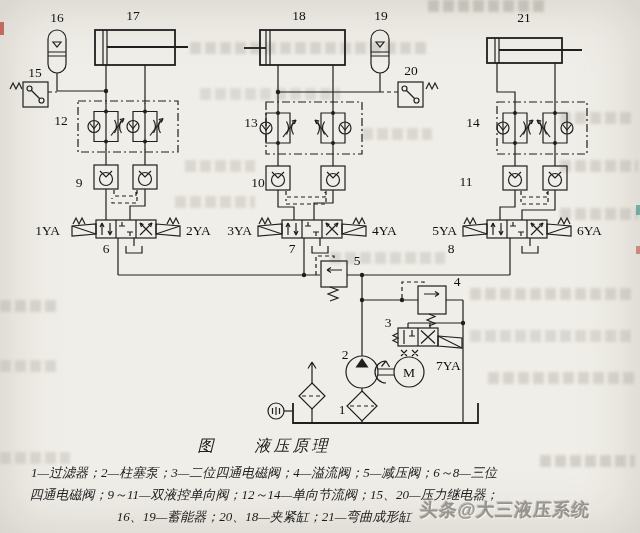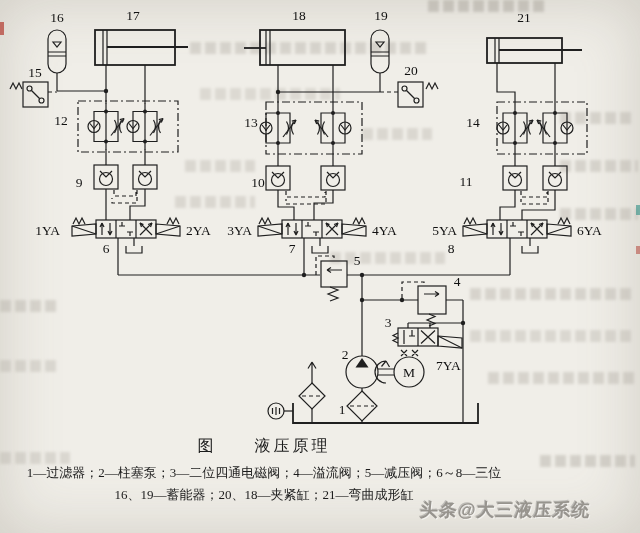--- a/index.html
+++ b/index.html
@@ -17,21 +17,21 @@
   }
   .edge-mark{position:absolute;pointer-events:none;}
   svg{position:absolute;left:0;top:0;}
   .ln{stroke:#1f1f1f;stroke-width:1.2;fill:none;}
   .thick{stroke-width:1.8;}
   .dash{stroke-dasharray:4 3;}
   .dashdot{stroke-dasharray:8 3 2 3;}
   .dot{fill:#1f1f1f;stroke:none;}
   .lbl{font-family:"Liberation Serif",serif;font-size:13.5px;fill:#111;}
   .caption{
-    position:absolute;left:0;top:436px;width:528px;text-align:center;color:#1b1b1b;
+    position:absolute;left:0;top:436px;width:528px;text-align:center;color:#1b1b1b;font-style:italic;
   }
   .cap-title{font-size:16px;letter-spacing:3px;margin-bottom:5px;}
   .cap-line{font-size:13px;line-height:22px;text-align:center;}
   .watermark{
     position:absolute;left:420px;top:498px;width:220px;
     font-size:18px;font-weight:bold;color:#8f8c86;opacity:.9;
     transform:skewX(-5deg);letter-spacing:1px;white-space:nowrap;
     text-shadow:1px 1px 0 rgba(255,255,255,.6), -1px -1px 0 rgba(90,90,90,.35);
     font-family:"Liberation Sans",sans-serif;
   }
@@ -300,17 +300,18 @@
     <text class="lbl" text-anchor="end" x="252" y="235">3YA</text>
     <text class="lbl" text-anchor="start" x="372" y="235">4YA</text>
     <text class="lbl" text-anchor="end" x="457" y="235">5YA</text>
     <text class="lbl" text-anchor="start" x="577" y="235">6YA</text>
     <text class="lbl" text-anchor="start" x="436" y="370">7YA</text>
   </svg>
 
   <div class="caption">
     <div class="cap-title">图　　液压原理</div>
     <div class="cap-line">1—过滤器；2—柱塞泵；3—二位四通电磁阀；4—溢流阀；5—减压阀；6～8—三位</div>
+    <div class="cap-line">四通电磁阀；9～11—双液控单向阀；12～14—单向节流阀；15、20—压力继电器；</div>
     <div class="cap-line">16、19—蓄能器；20、18—夹紧缸；21—弯曲成形缸</div>
   </div>
 
   <div class="watermark">头条@大三液压系统</div>
 </div>
 
 </body></html>

